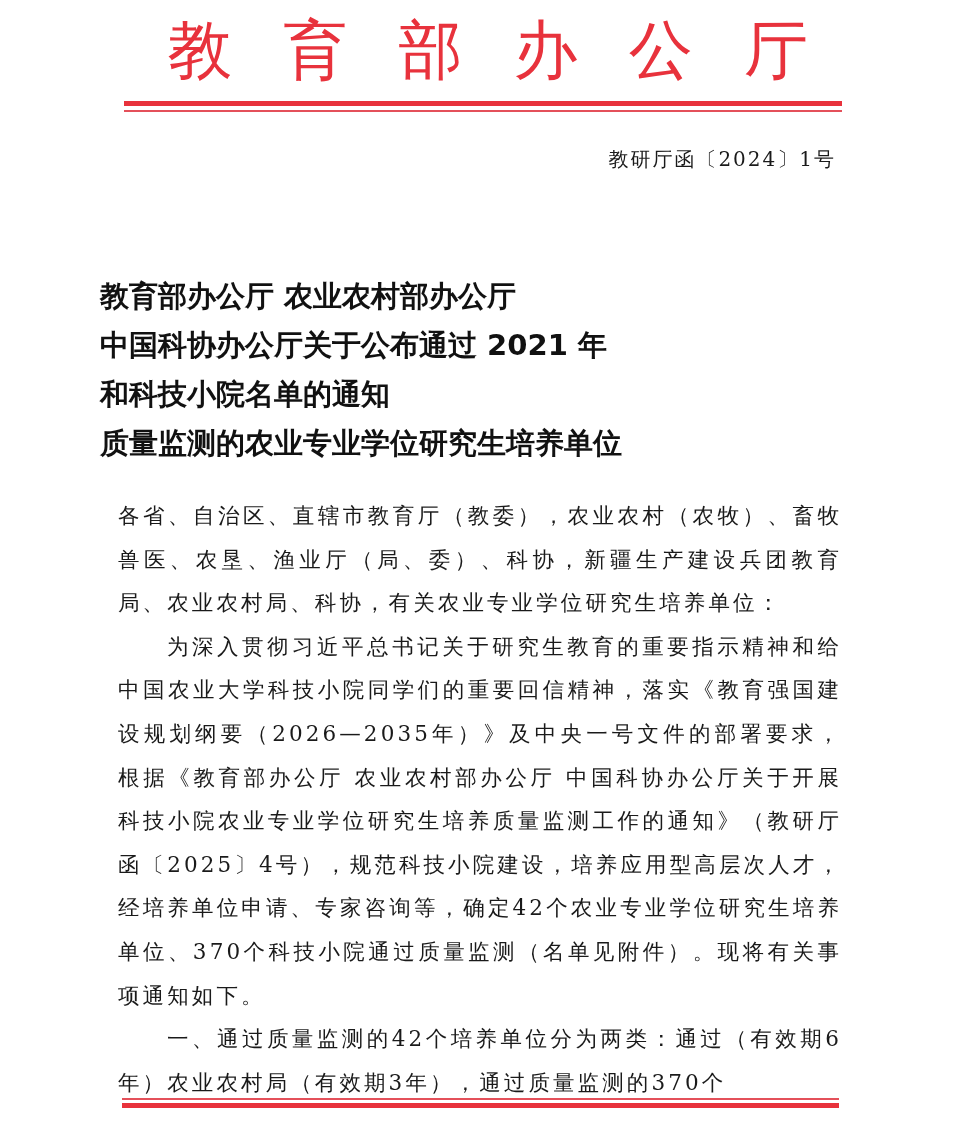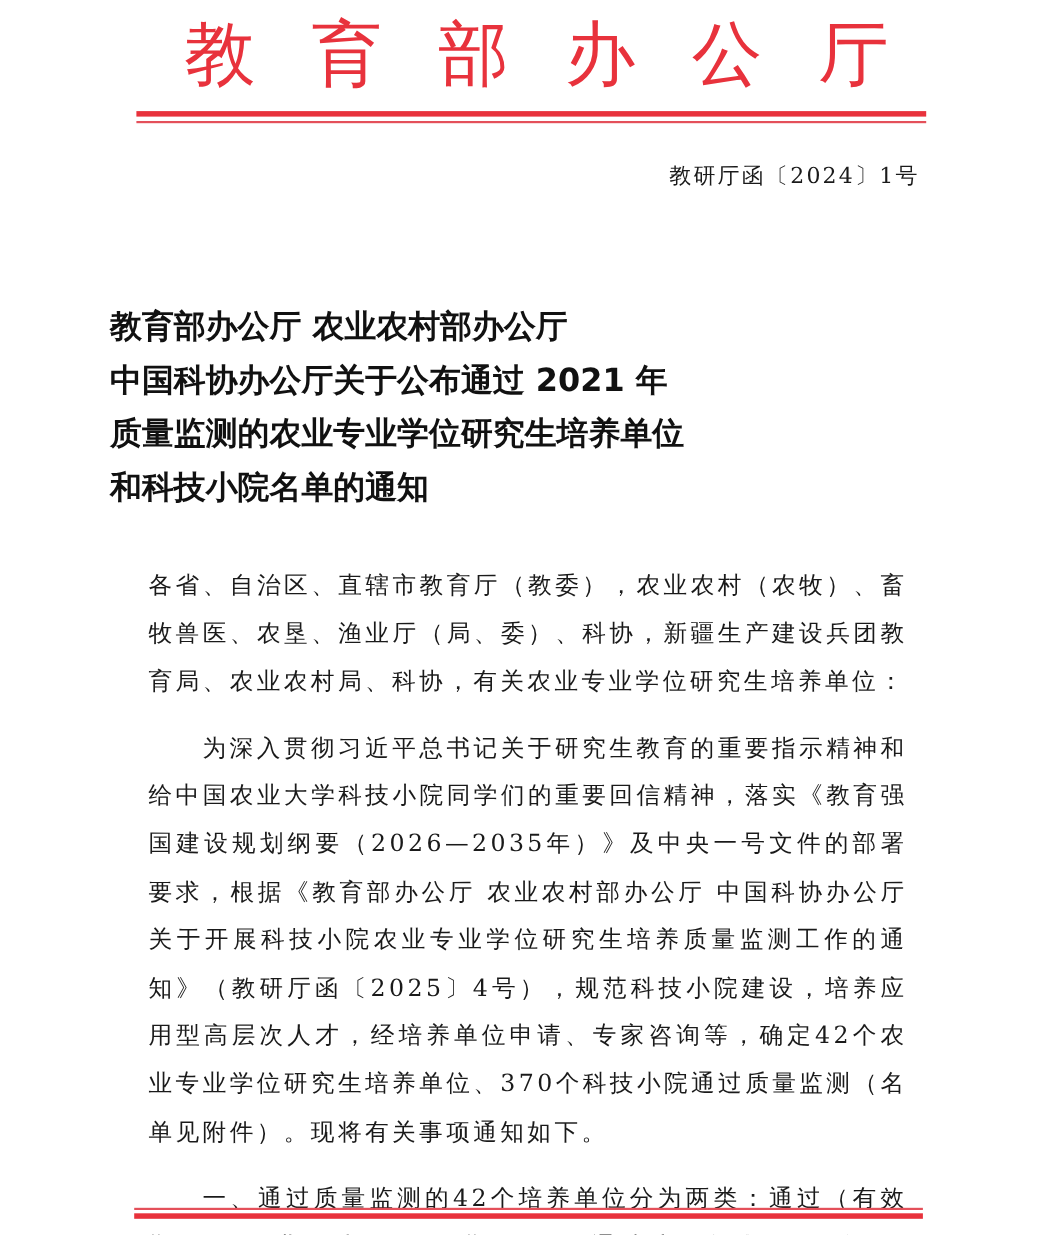--- a/index.html
+++ b/index.html
@@ -69,21 +69,21 @@
       position: absolute;
       left: 118px;
       width: 724px;
       top: 494px;
       font-size: 21.5px;
       line-height: 43.6px;
       letter-spacing: 3.1px;
       color: #1a1a1a;
     }
     .body p {
-      margin: 17px;
+      margin: 0;
       text-align: justify;
       text-align-last: left;
     }
     .body p.indent { text-indent: 49px; }
   </style>
 </head>
 <body>
 
 <div class="letterhead">
   <span>教</span>
@@ -95,22 +95,22 @@
 </div>
 
 <div class="rule top-thick"></div>
 <div class="rule top-thin"></div>
 
 <div class="doc-number">教研厅函〔2024〕1号</div>
 
 <div class="title">
   <span class="line">教育部办公厅  农业农村部办公厅</span>
   <span class="line">中国科协办公厅关于公布通过 2021 年</span>
+  <span class="line">和科技小院名单的通知</span>
   <span class="line">质量监测的农业专业学位研究生培养单位</span>
-  <span class="line">和科技小院名单的通知</span>
 </div>
 
 <div class="body">
   <p>各省、自治区、直辖市教育厅（教委），农业农村（农牧）、畜牧兽医、农垦、渔业厅（局、委）、科协，新疆生产建设兵团教育局、农业农村局、科协，有关农业专业学位研究生培养单位：</p>
   <p class="indent">为深入贯彻习近平总书记关于研究生教育的重要指示精神和给中国农业大学科技小院同学们的重要回信精神，落实《教育强国建设规划纲要（2026—2035年）》及中央一号文件的部署要求，根据《教育部办公厅 农业农村部办公厅 中国科协办公厅关于开展科技小院农业专业学位研究生培养质量监测工作的通知》（教研厅函〔2025〕4号），规范科技小院建设，培养应用型高层次人才，经培养单位申请、专家咨询等，确定42个农业专业学位研究生培养单位、370个科技小院通过质量监测（名单见附件）。现将有关事项通知如下。</p>
   <p class="indent">一、通过质量监测的42个培养单位分为两类：通过（有效期6年）农业农村局（有效期3年），通过质量监测的370个</p>
 </div>
 
 <div class="rule bot-thin"></div>
 <div class="rule bot-thick"></div>

